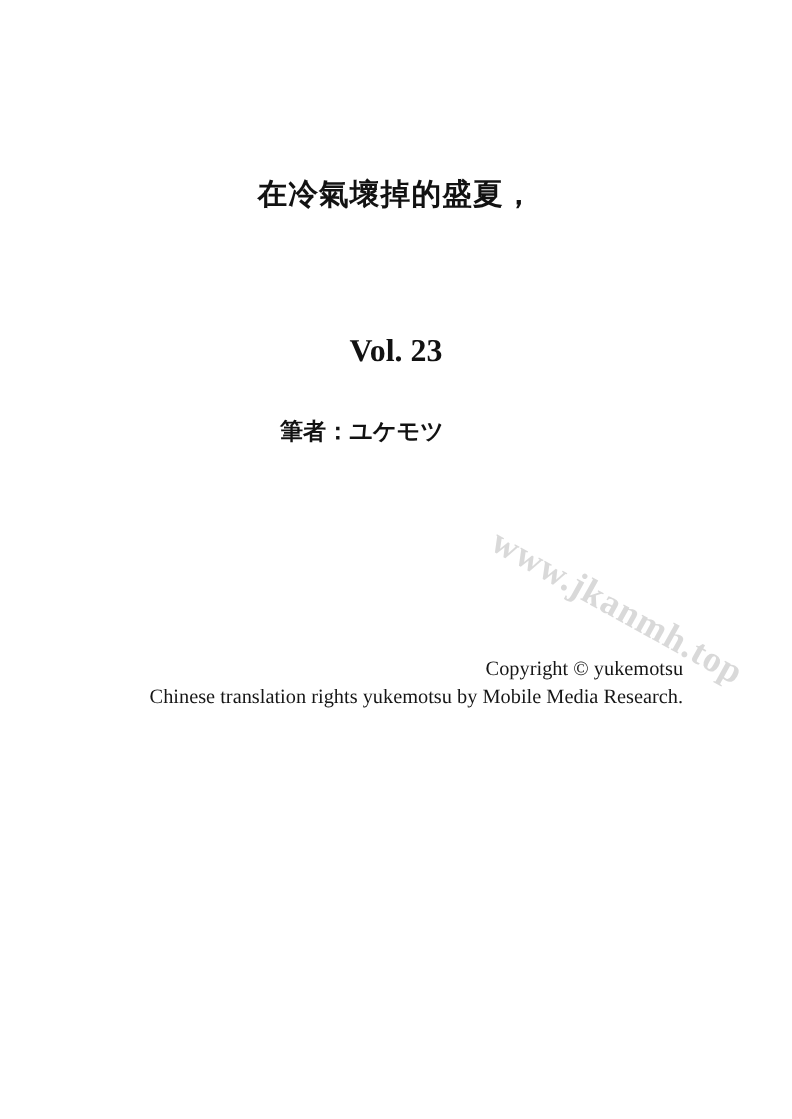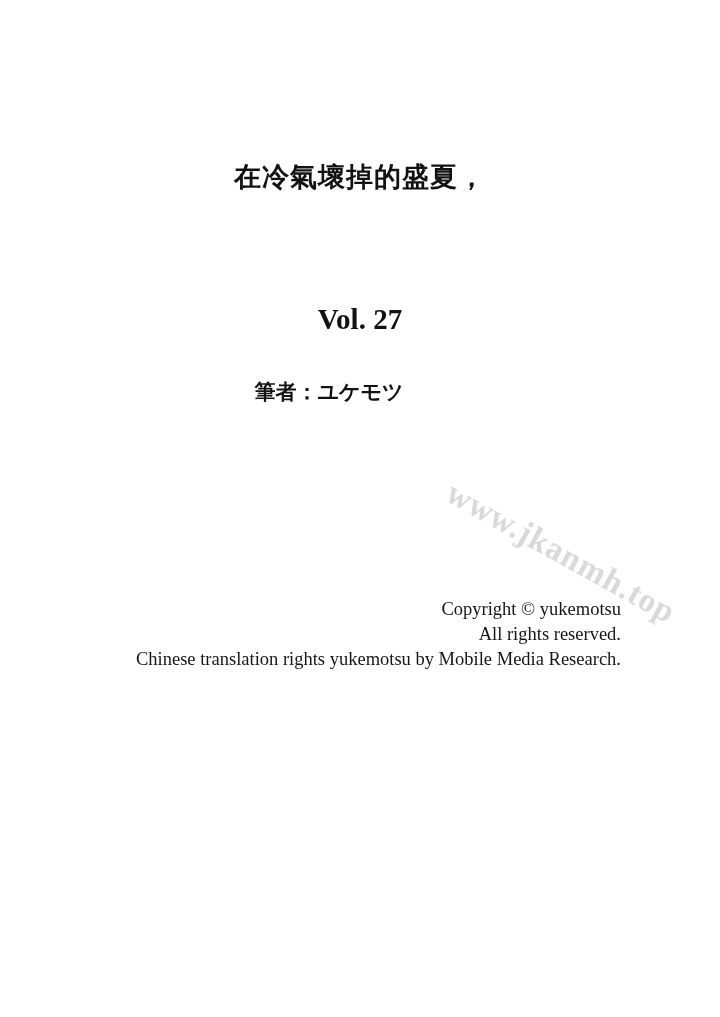--- a/index.html
+++ b/index.html
@@ -97,27 +97,26 @@
 </style>
 </head>
 <body>
 
 <div class="page">
 
   <div class="title-block">
     <div class="title-line">在冷氣壞掉的盛夏，</div>
   </div>
 
-  <div class="volume">Vol. 27</div>
+  <div class="volume">Vol. 23</div>
 
   <div class="author">筆者：ユケモツ</div>
 
   <div class="watermark">
     <div class="watermark-text">www.jkanmh.top</div>
   </div>
 
   <div class="copyright">
     <div>Copyright © yukemotsu</div>
-    <div>All rights reserved.</div>
     <div>Chinese translation rights yukemotsu by Mobile Media Research.</div>
   </div>
 
 </div>
 
 </body></html>

